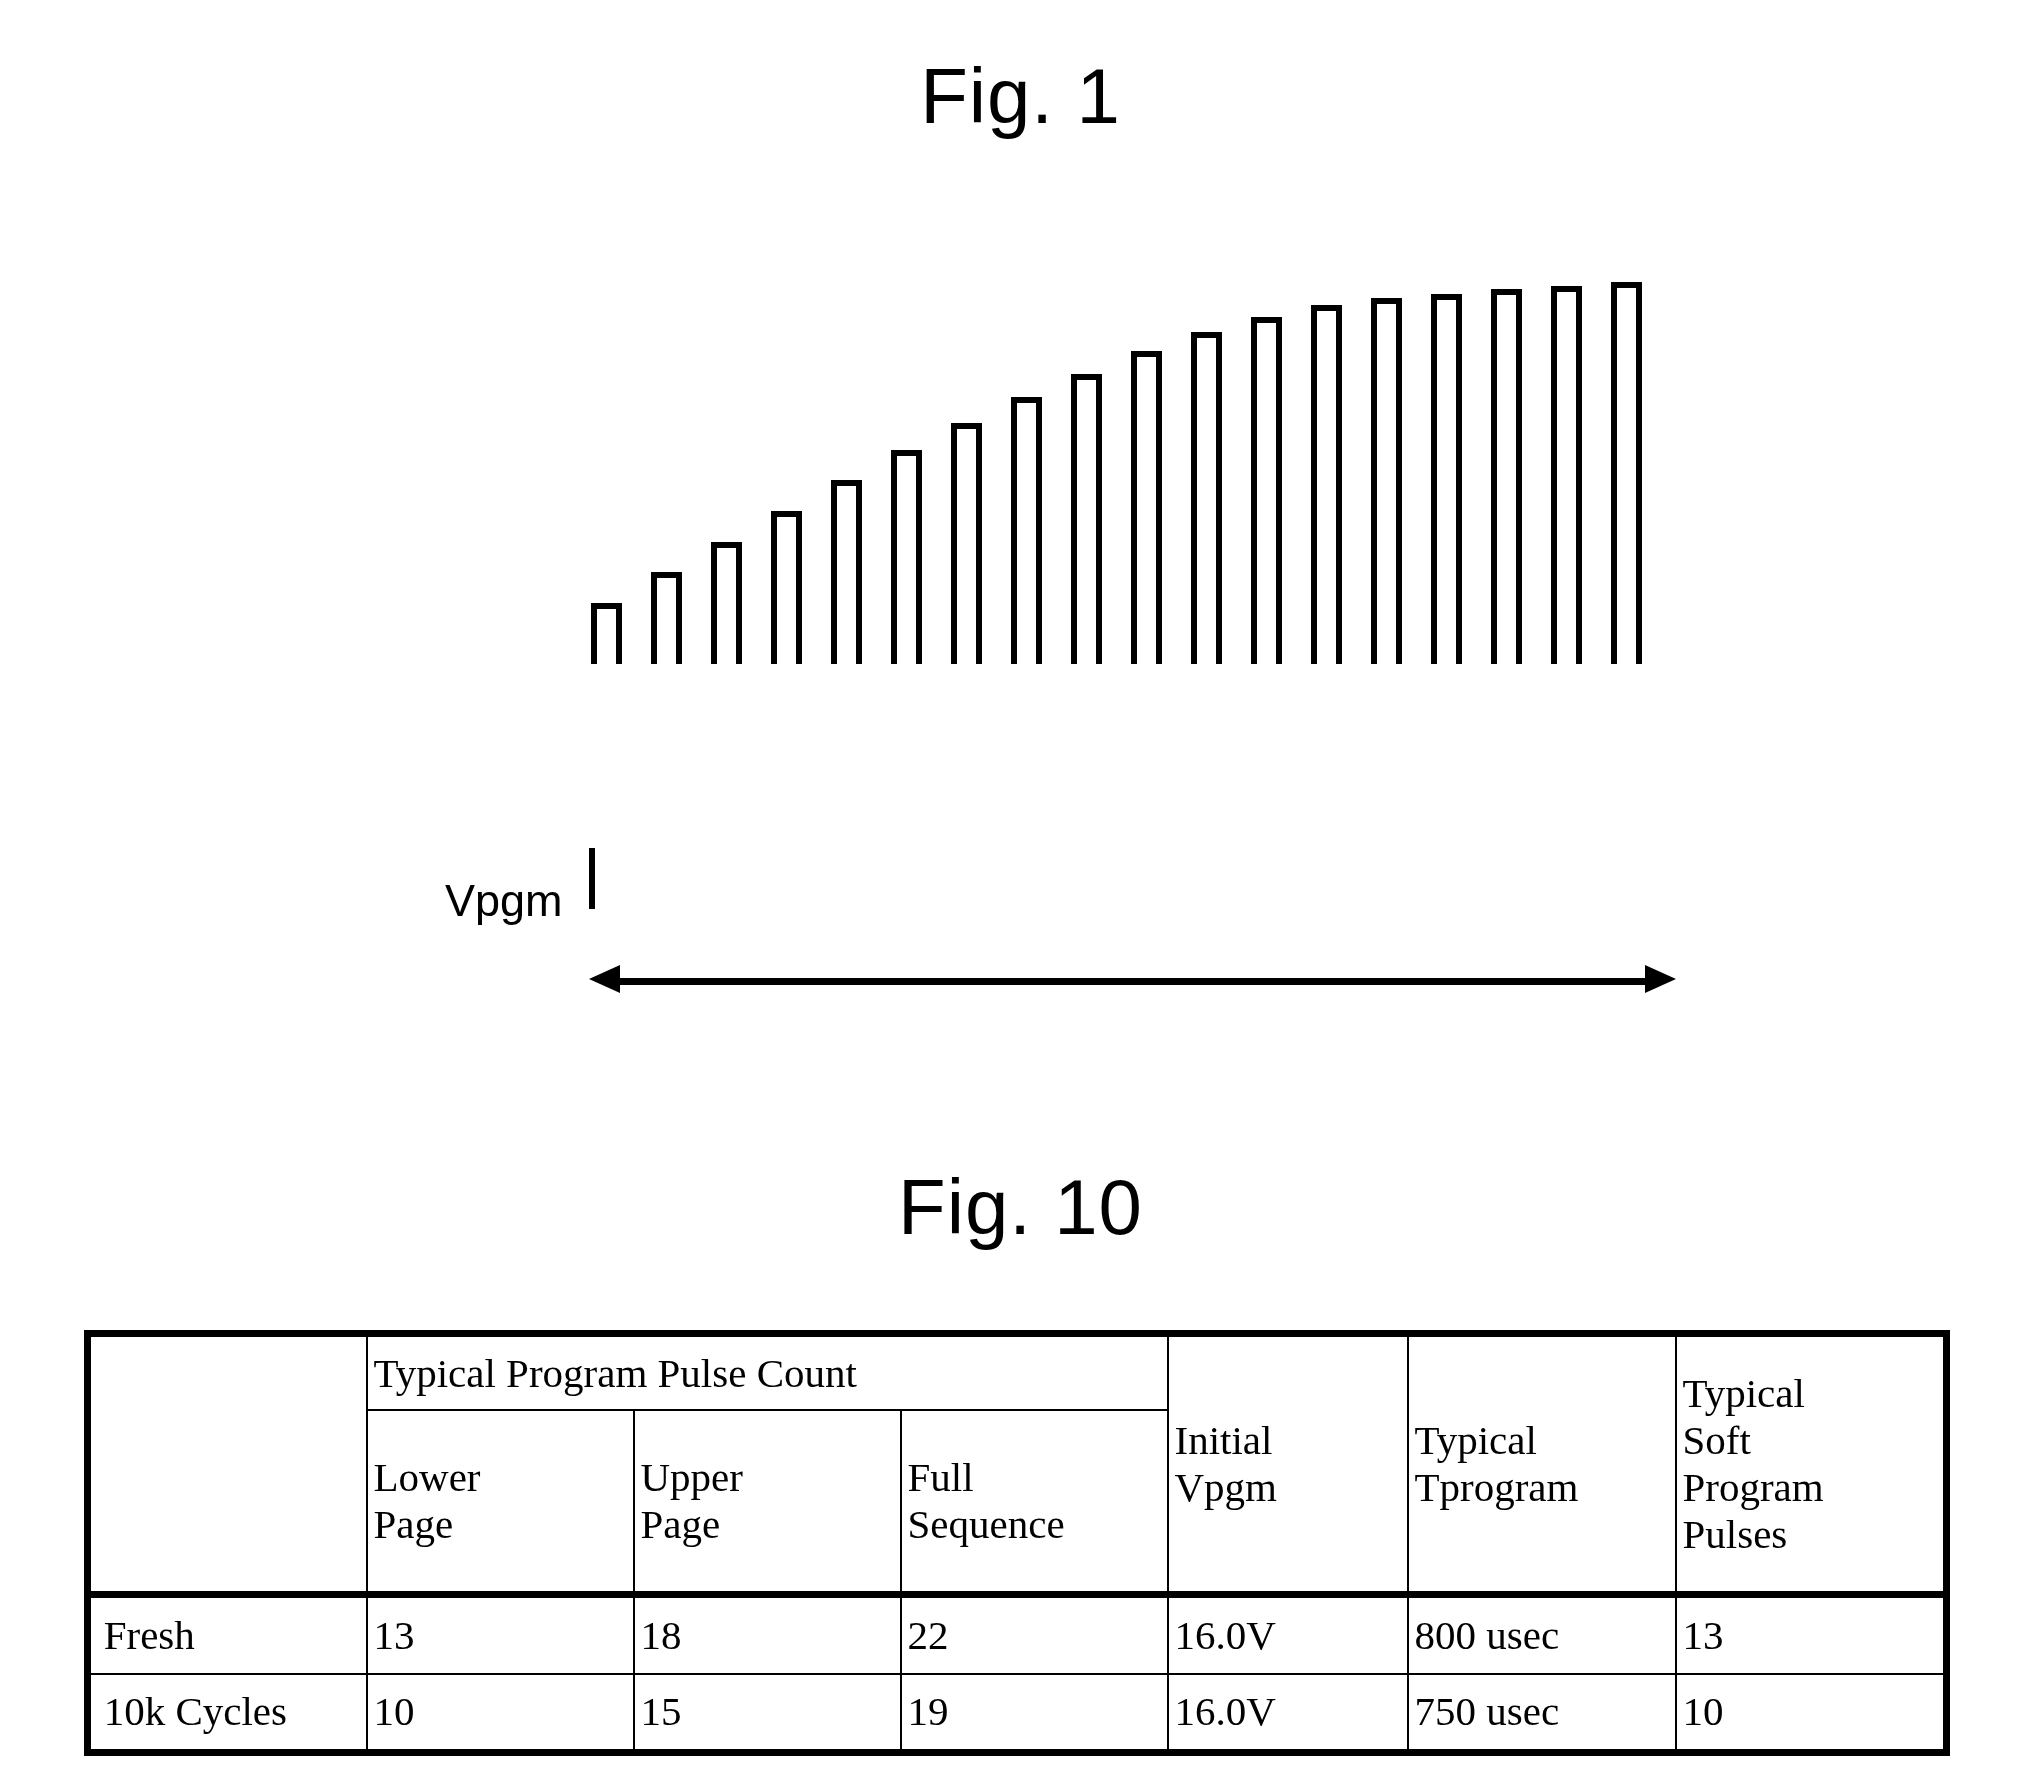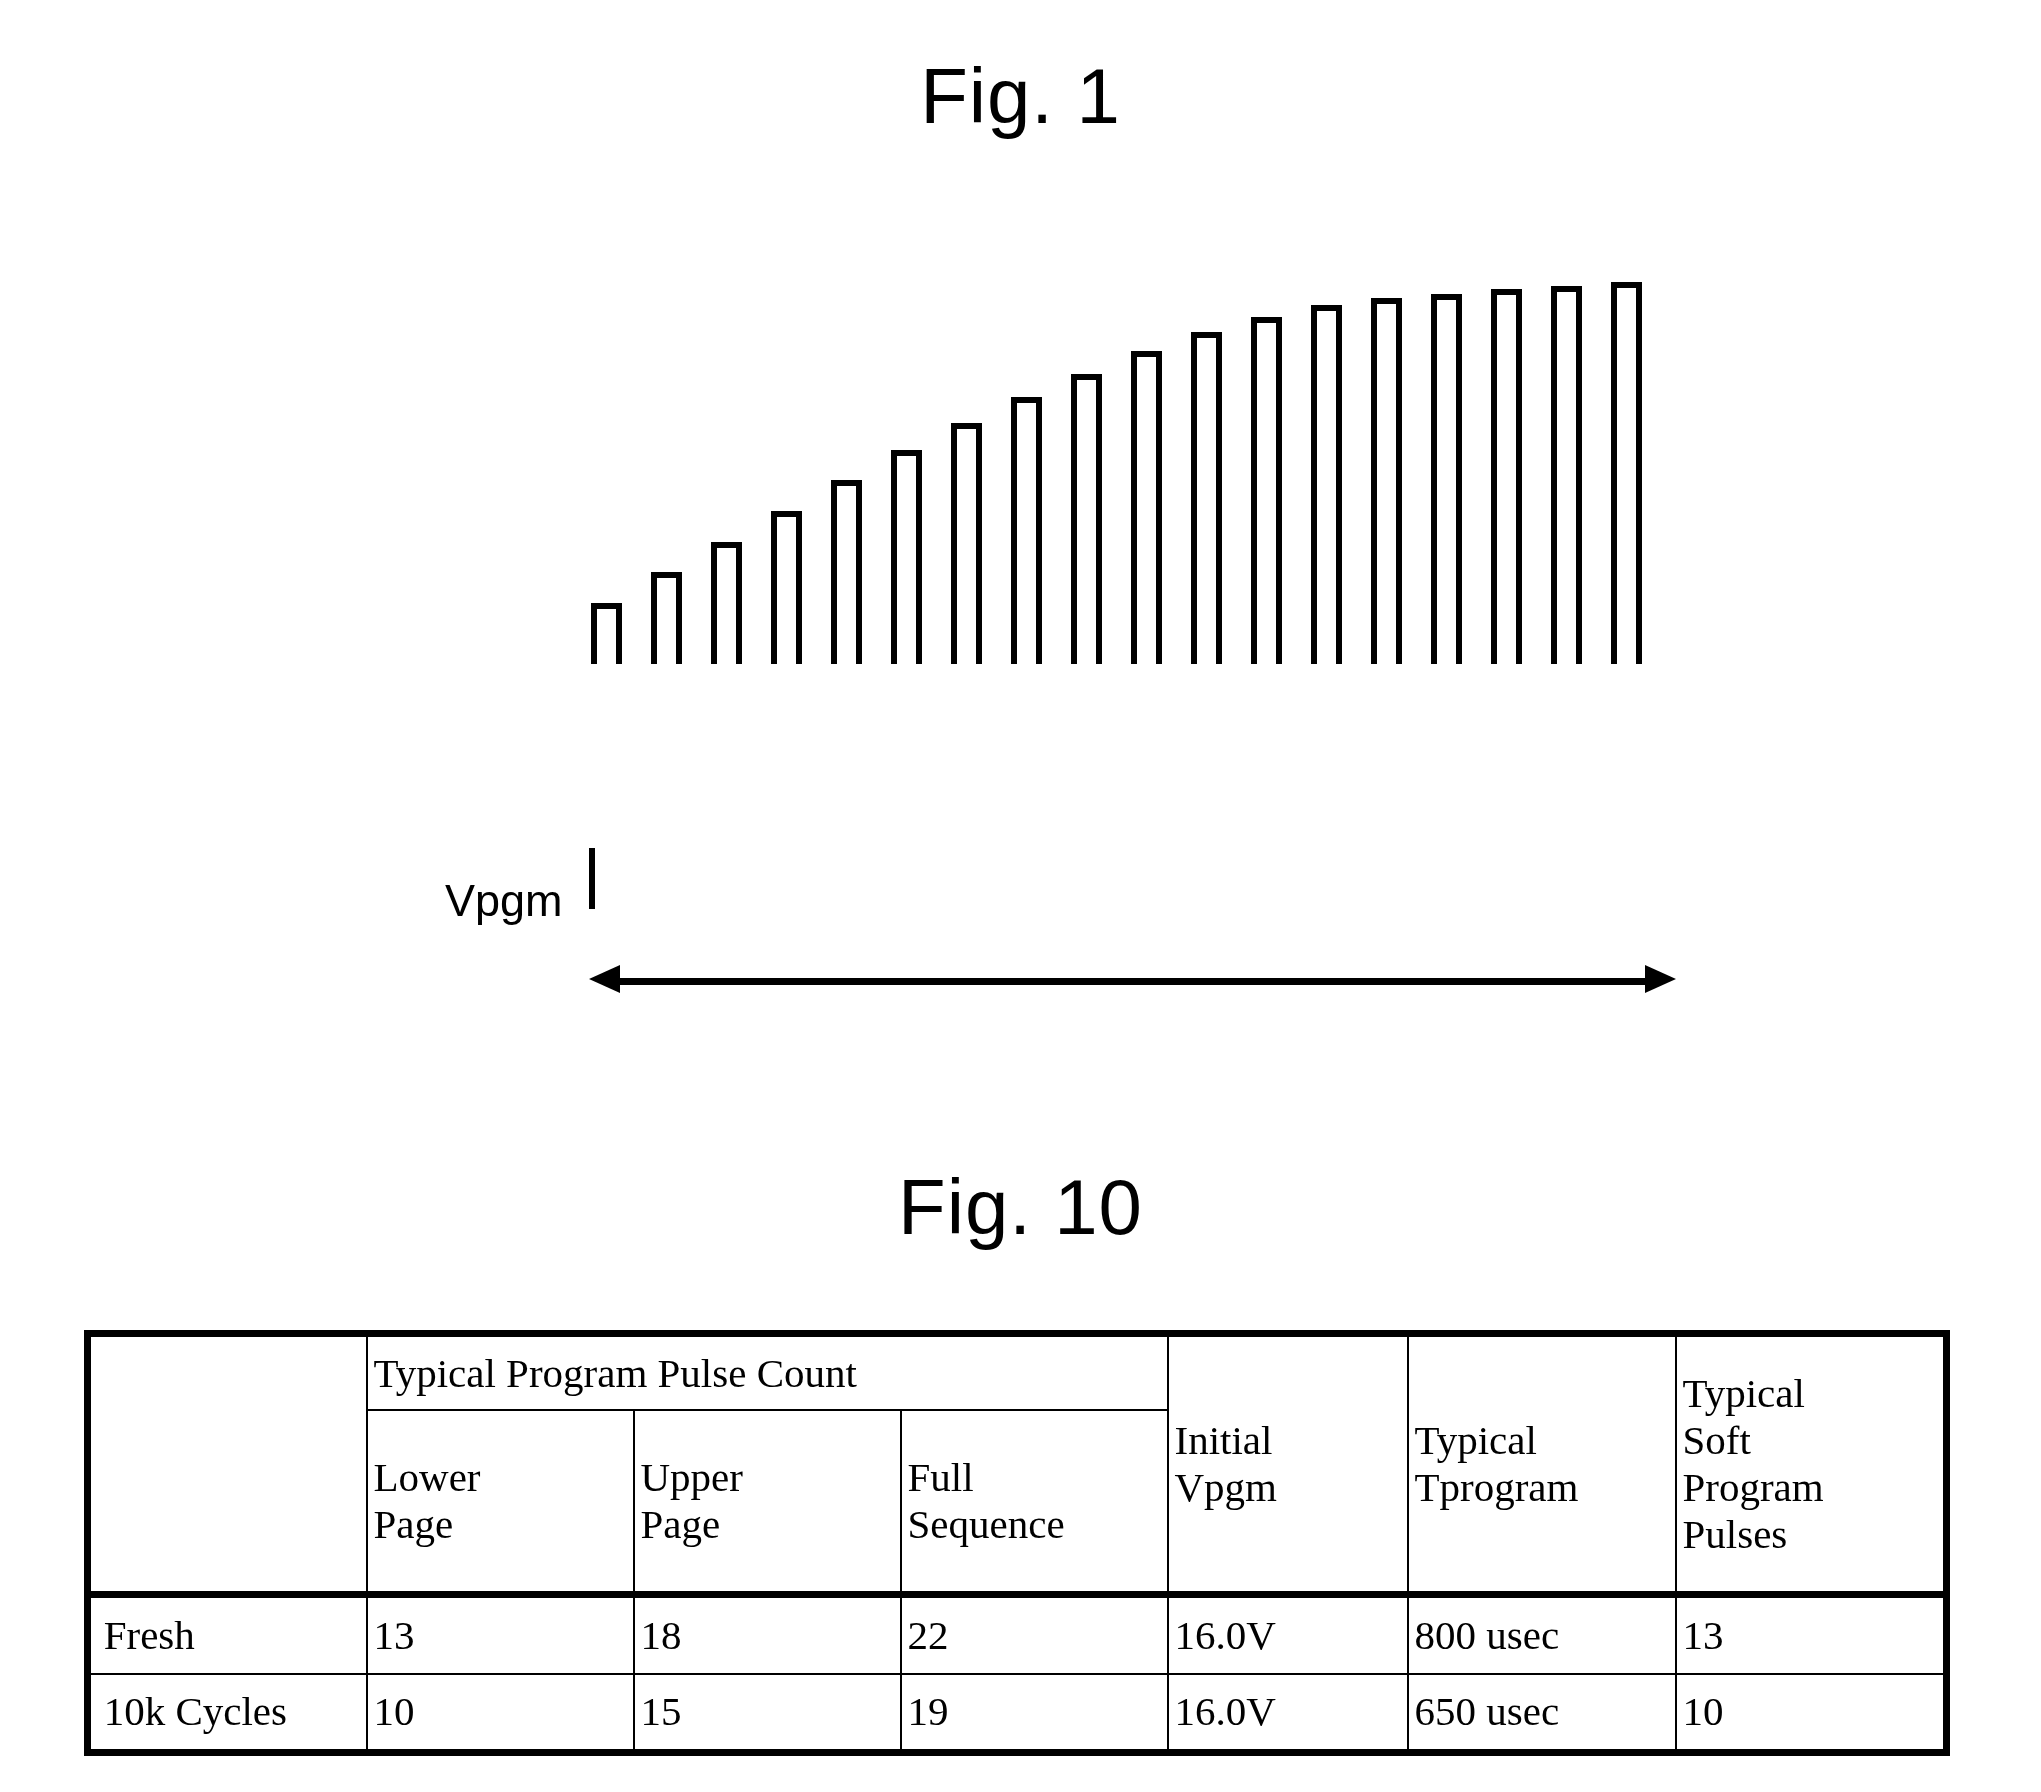--- a/index.html
+++ b/index.html
@@ -297,19 +297,19 @@
         <td>16.0V</td>
         <td>800 usec</td>
         <td>13</td>
       </tr>
       <tr class="data-row">
         <td class="row-label">10k Cycles</td>
         <td>10</td>
         <td>15</td>
         <td>19</td>
         <td>16.0V</td>
-        <td>650 usec</td>
+        <td>750 usec</td>
         <td>10</td>
       </tr>
     </tbody>
   </table>
 </div>
 
 
 </body></html>

